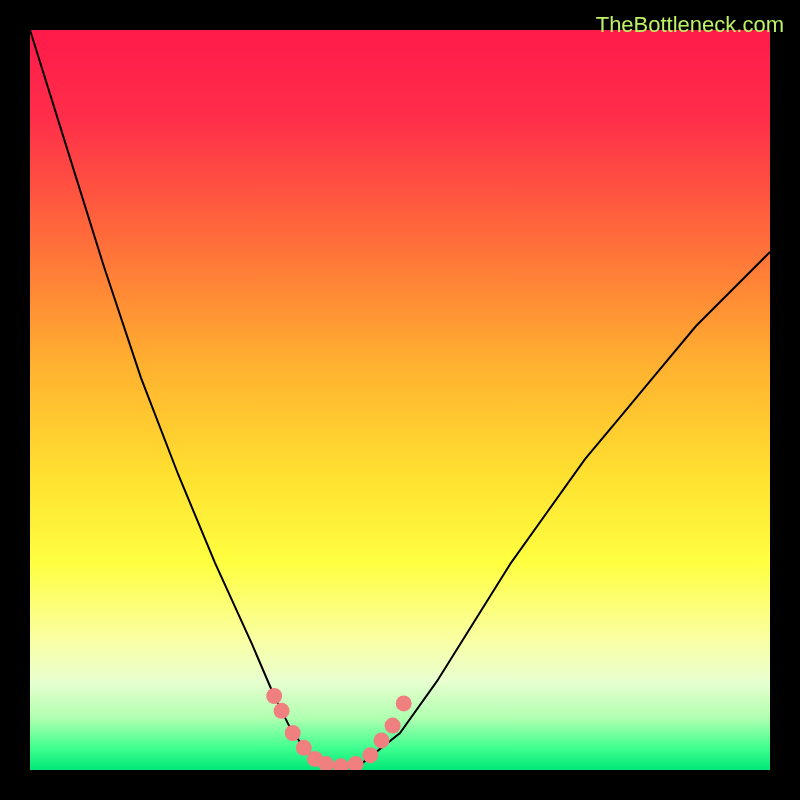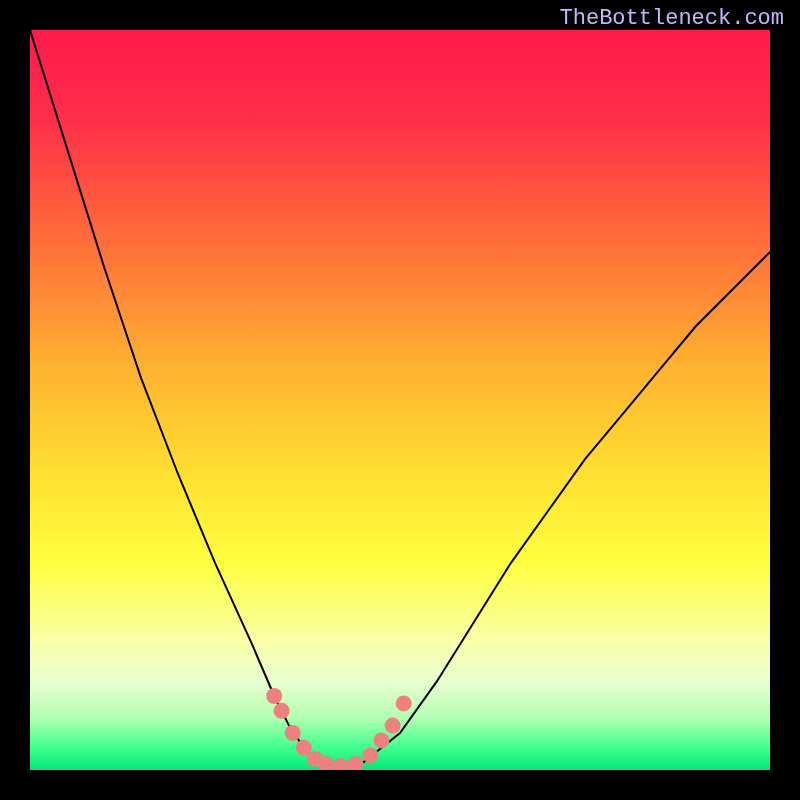--- a/index.html
+++ b/index.html
@@ -6,27 +6,26 @@
     margin: 0;
     padding: 0;
     width: 800px;
     height: 800px;
     background: #000;
     position: relative;
     font-family: Arial, sans-serif;
   }
   .watermark {
     position: absolute;
-    top: 6px;
+    top: 12px;
     right: 16px;
-    color: #c4b5fd;
+    color: #bef264;
     font-size: 22px;
     font-weight: 500;
     z-index: 10;
-    font-family: Liberation Mono, monospace;
   }
   .plot-area {
     position: absolute;
     left: 30px;
     top: 30px;
     width: 740px;
     height: 740px;
     overflow: hidden;
   }
   .gradient-bg {

